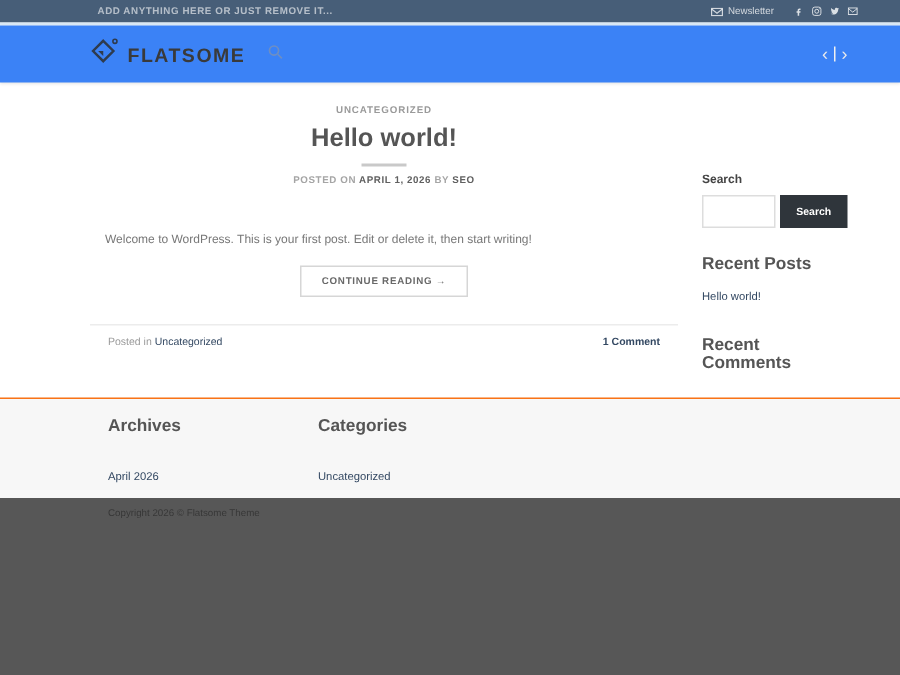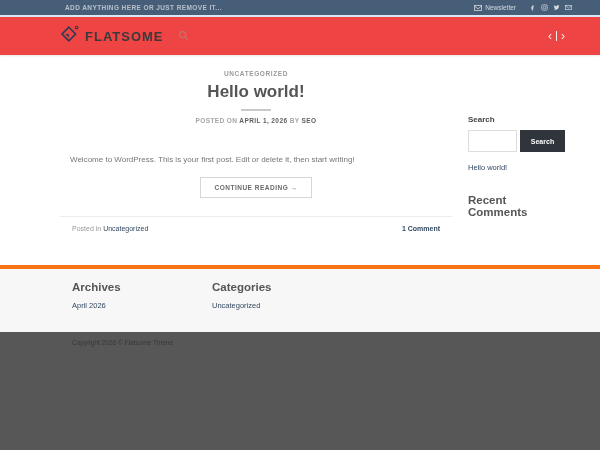--- a/index.html
+++ b/index.html
@@ -14,21 +14,21 @@
                  color:rgba(255,255,255,.6); }
   .topbar-right { display:flex; align-items:center; gap:5px; }
   .newsletter { display:flex; align-items:center; gap:3px; font-size:6.5px;
                 color:rgba(255,255,255,.75); }
   .tb-icon svg { display:block; }
   .social { display:flex; align-items:center; gap:5px; margin-left:8px; }
   .social span { display:flex; }
 
   
   .accent-line { height:2px; background:var(--accent-line,#d9e8f5); }
-  .header { height:38px; background:#ef4444; box-shadow:0 1px 2px rgba(0,0,0,.1);
+  .header { height:38px; background:#3b82f6; box-shadow:0 1px 2px rgba(0,0,0,.1);
             position:relative; z-index:2; }
   .header-inner { width:505px; margin-left:60px; height:100%; display:flex;
                   align-items:center; }
   .logo { display:flex; align-items:center; gap:6px; }
   .logo-text { font-size:13px; font-weight:bold; letter-spacing:1px;
                color:#3a3a3a; }
   .hdr-search { margin-left:14px; opacity:.55; }
   .hdr-right { margin-left:auto; display:flex; align-items:center; gap:4px;
                color:#ececec; font-size:12px; }
   .hdr-right .vline { width:1px; height:10px; background:#f0f0f0; }
@@ -69,25 +69,25 @@
                 color:#fff; border:0; font-size:7px; font-weight:bold;
                 cursor:pointer; font-family:"Liberation Sans", sans-serif; }
   .sb-heading { font-size:11.5px; font-weight:bold; color:var(--heading,#555);
                 margin-top:18px; }
   .sb-list { margin-top:8px; font-size:7.5px; line-height:2.1; }
   .sb-list a { color:var(--link,#334862); text-decoration:none; }
   .sb-list .on { color:#8a8a8a; }
 
   
   .footer-widgets { height:67px; background:var(--footer-bg,#f7f7f7);
-                    border-top:4px solid #f97316; }
+                    border-top:1px solid #f97316; }
   .fw-row { display:flex; padding-top:12px; }
   .fw-col { width:140px; padding-left:12px; }
   .fw-heading { font-size:11.5px; font-weight:bold; color:var(--heading,#555); }
-  .fw-link { display:inline-block; margin-top:8px; font-size:7.5px;
+  .fw-link { display:inline-block; margin-top:23px; font-size:7.5px;
              color:var(--link,#334862); text-decoration:none; }
   .dark-footer { height:118px; background:var(--dark-footer-bg,#575757); }
   .copyright { font-size:6.5px; color:rgba(0,0,0,.38); padding:7px 0 0 12px; }
 </style>
 </head>
 <body>
 
 <div class="topbar">
   <div class="topbar-left">ADD ANYTHING HERE OR JUST REMOVE IT...</div>
   <div class="topbar-right">
@@ -182,20 +182,21 @@
         </div>
       </div>
 
       <div class="sidebar">
         <div class="search-label">Search</div>
         <div class="search-row">
           <input class="search-input" type="text" value="" style="">
           <button class="search-btn">Search</button>
         </div>
 
+        <div class="sb-heading">Recent Posts</div>
         <div class="sb-list">
           <a href="#">Hello world!</a>
         </div>
 
         <div class="sb-heading">Recent Comments</div>
       </div>
 
     </div>
   </div>
 </div>

